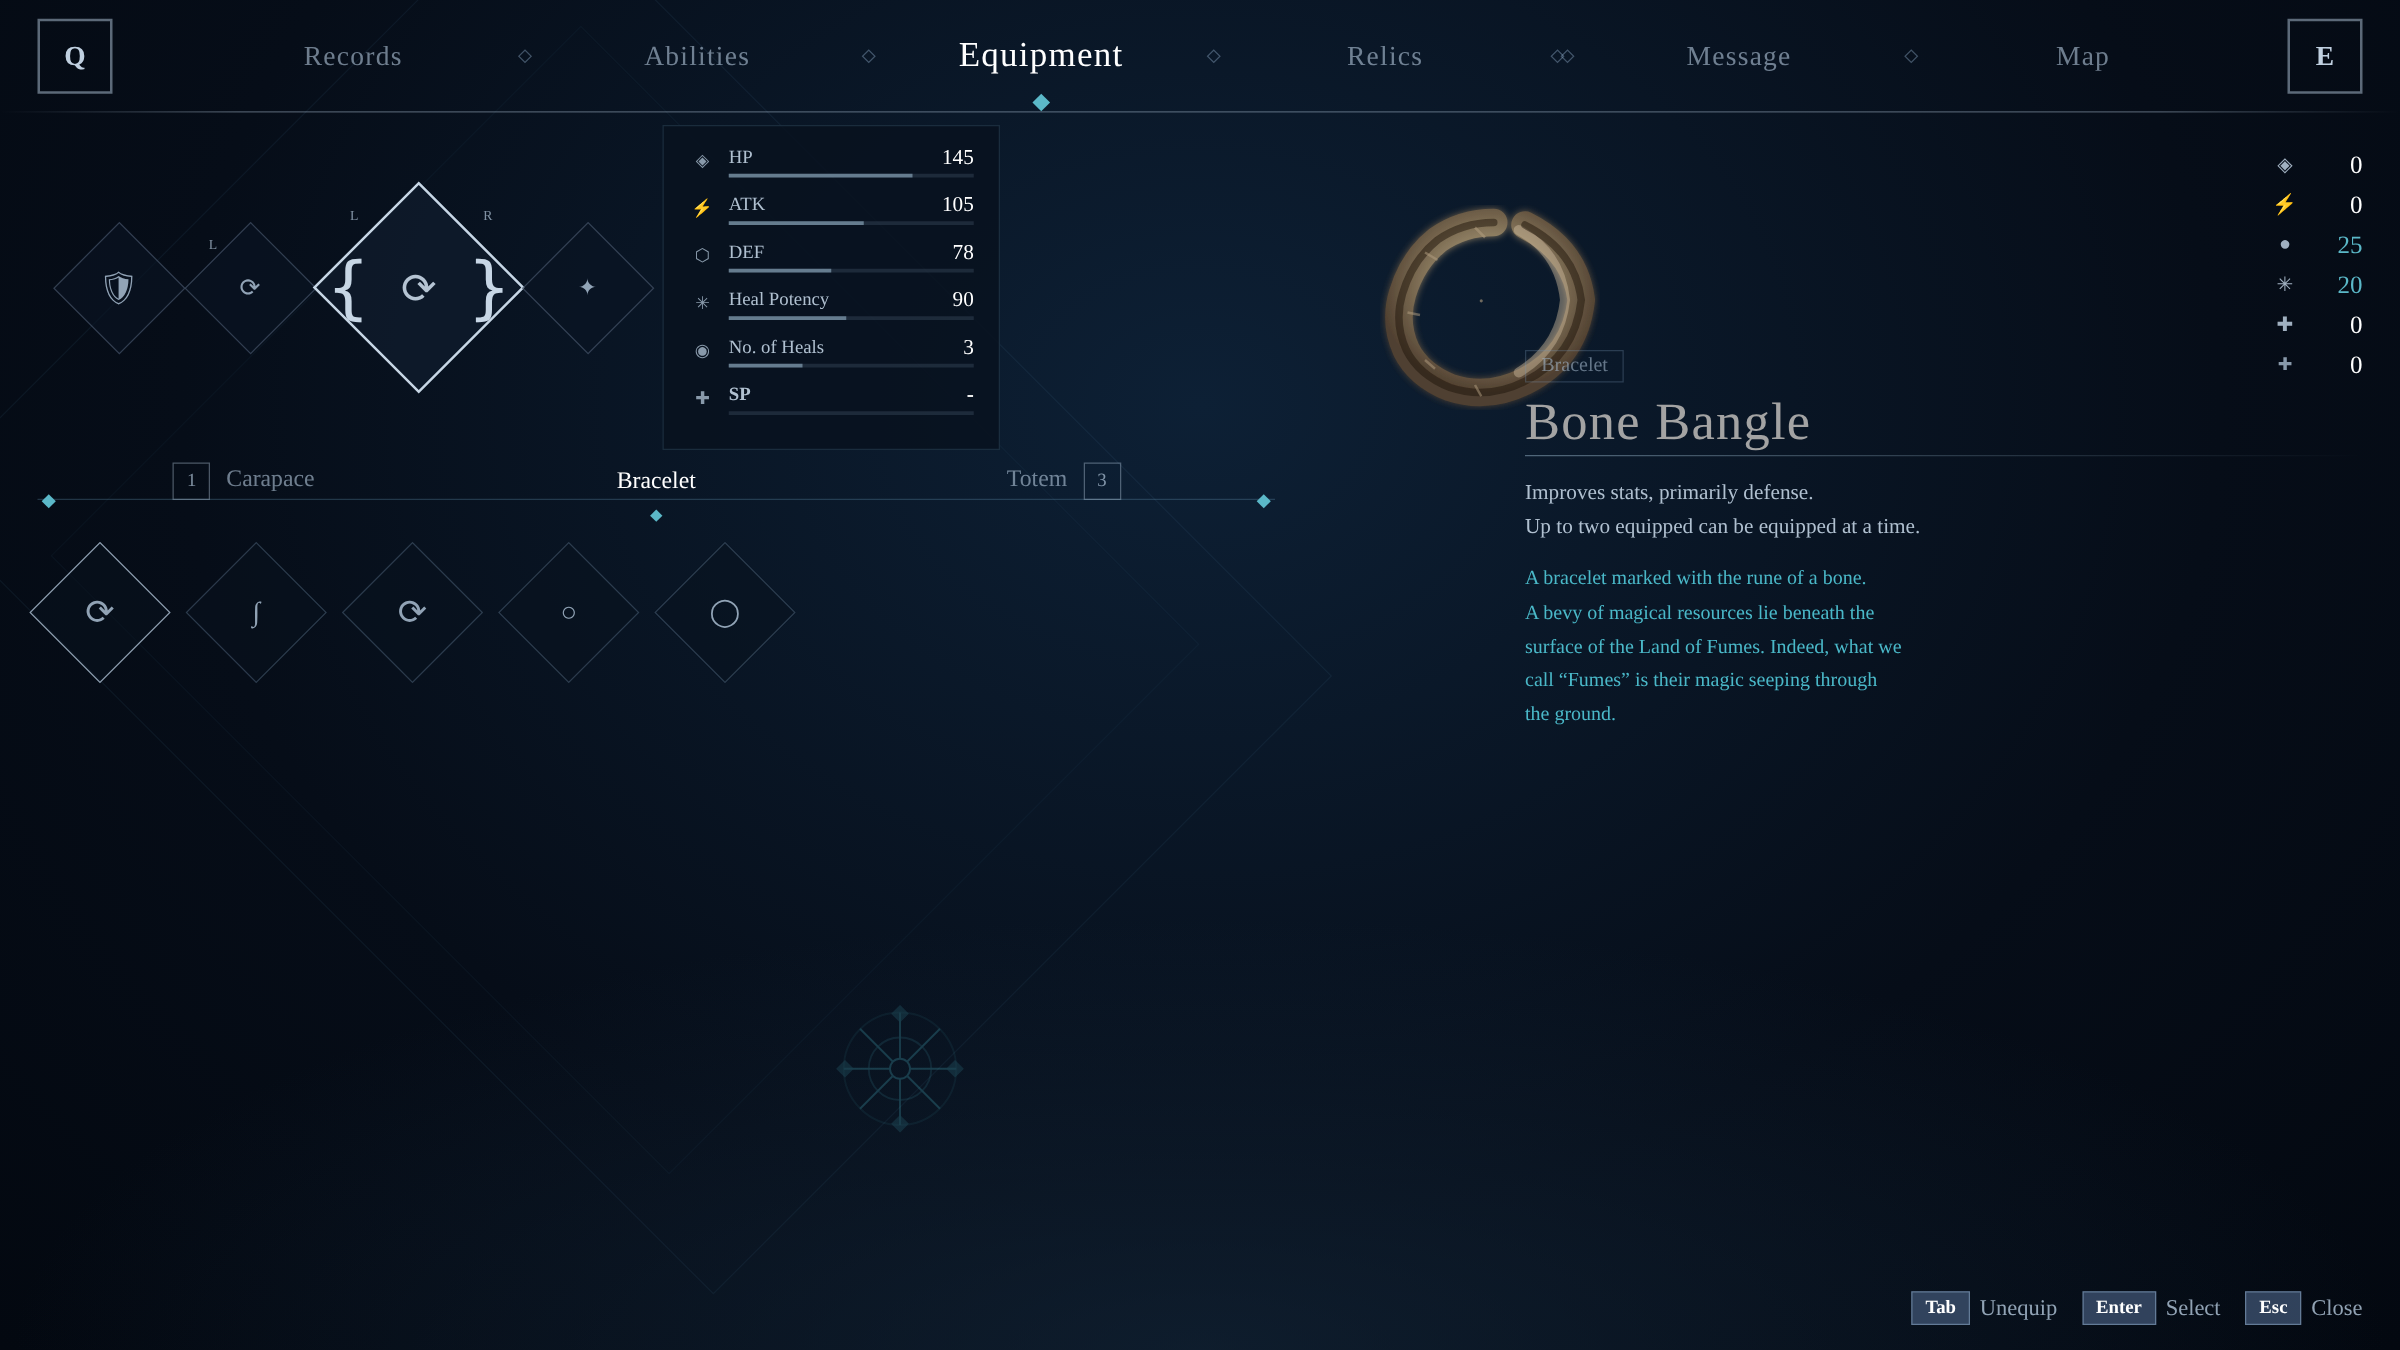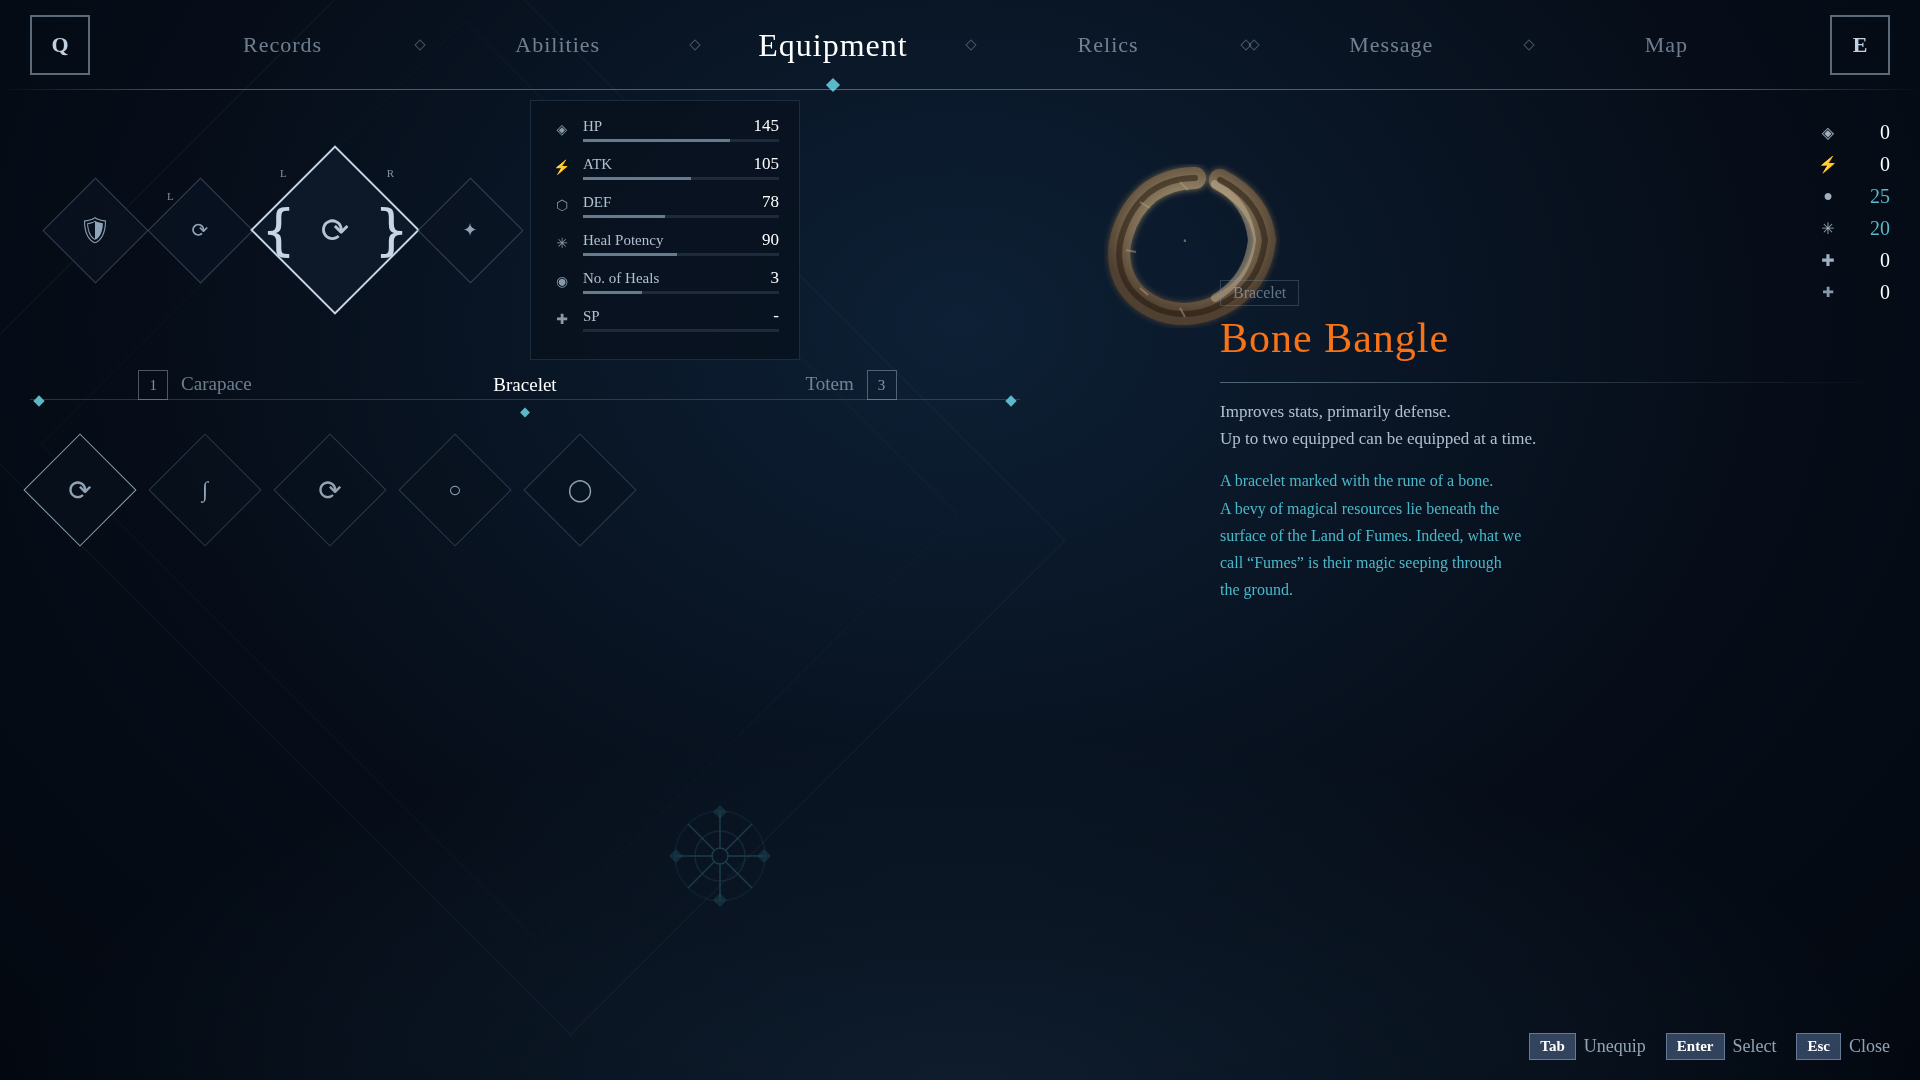--- a/index.html
+++ b/index.html
@@ -113,21 +113,21 @@
       text-align: center;
       font-size: 22px;
       color: rgba(180,200,220,0.6);
       letter-spacing: 1px;
       cursor: pointer;
       padding: 20px 10px;
       position: relative;
     }
     .nav-item.active {
       color: #ffffff;
-      font-size: 32px;
+      font-size: 28px;
     }
     .nav-item.active::after {
       content: '';
       position: absolute;
       bottom: -6px;
       left: 50%;
       transform: translateX(-50%) rotate(45deg);
       width: 10px;
       height: 10px;
       background: #5bb8c8;
@@ -344,23 +344,23 @@
     .item-category-label {
       font-size: 16px;
       color: rgba(160,180,200,0.6);
       border: 1px solid rgba(120,150,180,0.3);
       display: inline-block;
       padding: 3px 12px;
       margin-bottom: 8px;
     }
     .item-name {
       font-size: 42px;
-      color: #f97316;
+      color: #a3a3a3;
       letter-spacing: 1px;
-      margin-bottom: 20px;
+      margin-bottom: 2px;
     }
     .item-divider {
       height: 1px;
       background: linear-gradient(to right, rgba(150,180,200,0.5), transparent);
       margin-bottom: 15px;
     }
     .item-desc-static {
       font-size: 17px;
       color: #b0c0d0;
       line-height: 1.6;
@@ -541,21 +541,21 @@
         <span class="stat-value">3</span>
       </div>
       <div class="stat-bar-container">
         <div class="stat-bar" style="width:30%"></div>
       </div>
     </div>
   </div>
   <div class="stat-row">
     <div class="stat-icon icon-sp"></div>
     <div class="stat-col">
-      <div style="display:flex; justify-content:center; align-items:center;">
+      <div style="display:flex; justify-content:center; align-items:center;font-weight:bold;">
         <span class="stat-name">SP</span>
         <span class="stat-value">-</span>
       </div>
       <div class="stat-bar-container">
         <div class="stat-bar" style="width:0%"></div>
       </div>
     </div>
   </div>
 </div>
 

